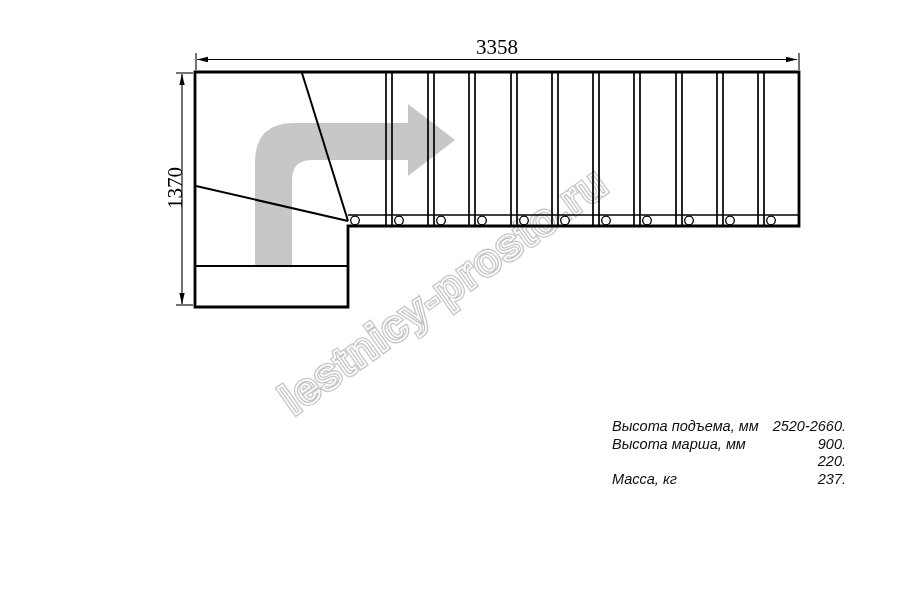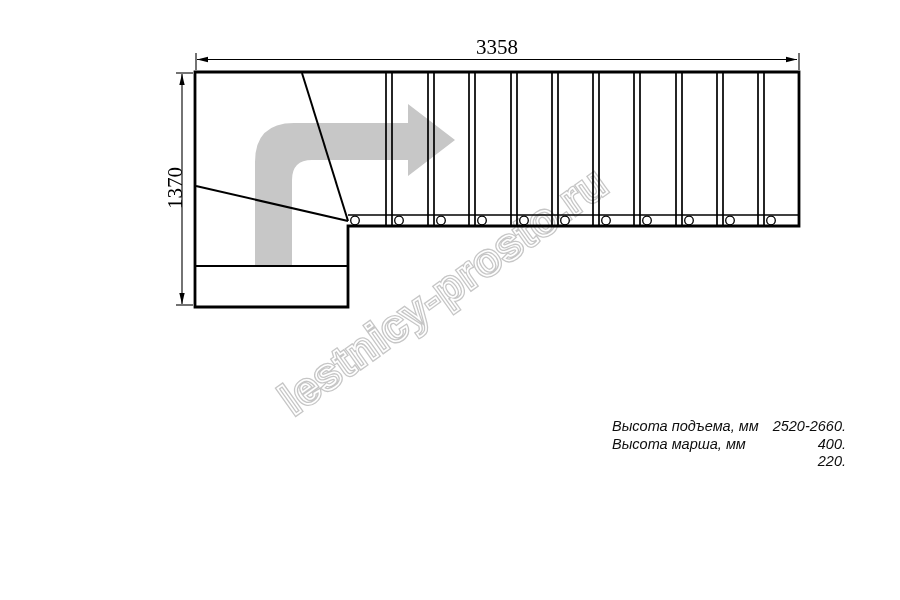--- a/index.html
+++ b/index.html
@@ -100,20 +100,24 @@
     <text class="dim-text" transform="translate(182,188) rotate(-90)" text-anchor="middle">1370</text>
   </svg>
 
   <div class="specs">
     <div class="spec-row">
       <span class="spec-label">Высота подъема, мм</span>
       <span class="spec-value">2520-2660.</span>
     </div>
     <div class="spec-row">
       <span class="spec-label">Высота марша, мм</span>
-      <span class="spec-value">400.</span>
+      <span class="spec-value">900.</span>
     </div>
     <div class="spec-row">
       <span class="spec-value">220.</span>
+    </div>
+    <div class="spec-row">
+      <span class="spec-label">Масса, кг</span>
+      <span class="spec-value">237.</span>
     </div>
   </div>
 
 </div>
 
 </body></html>

